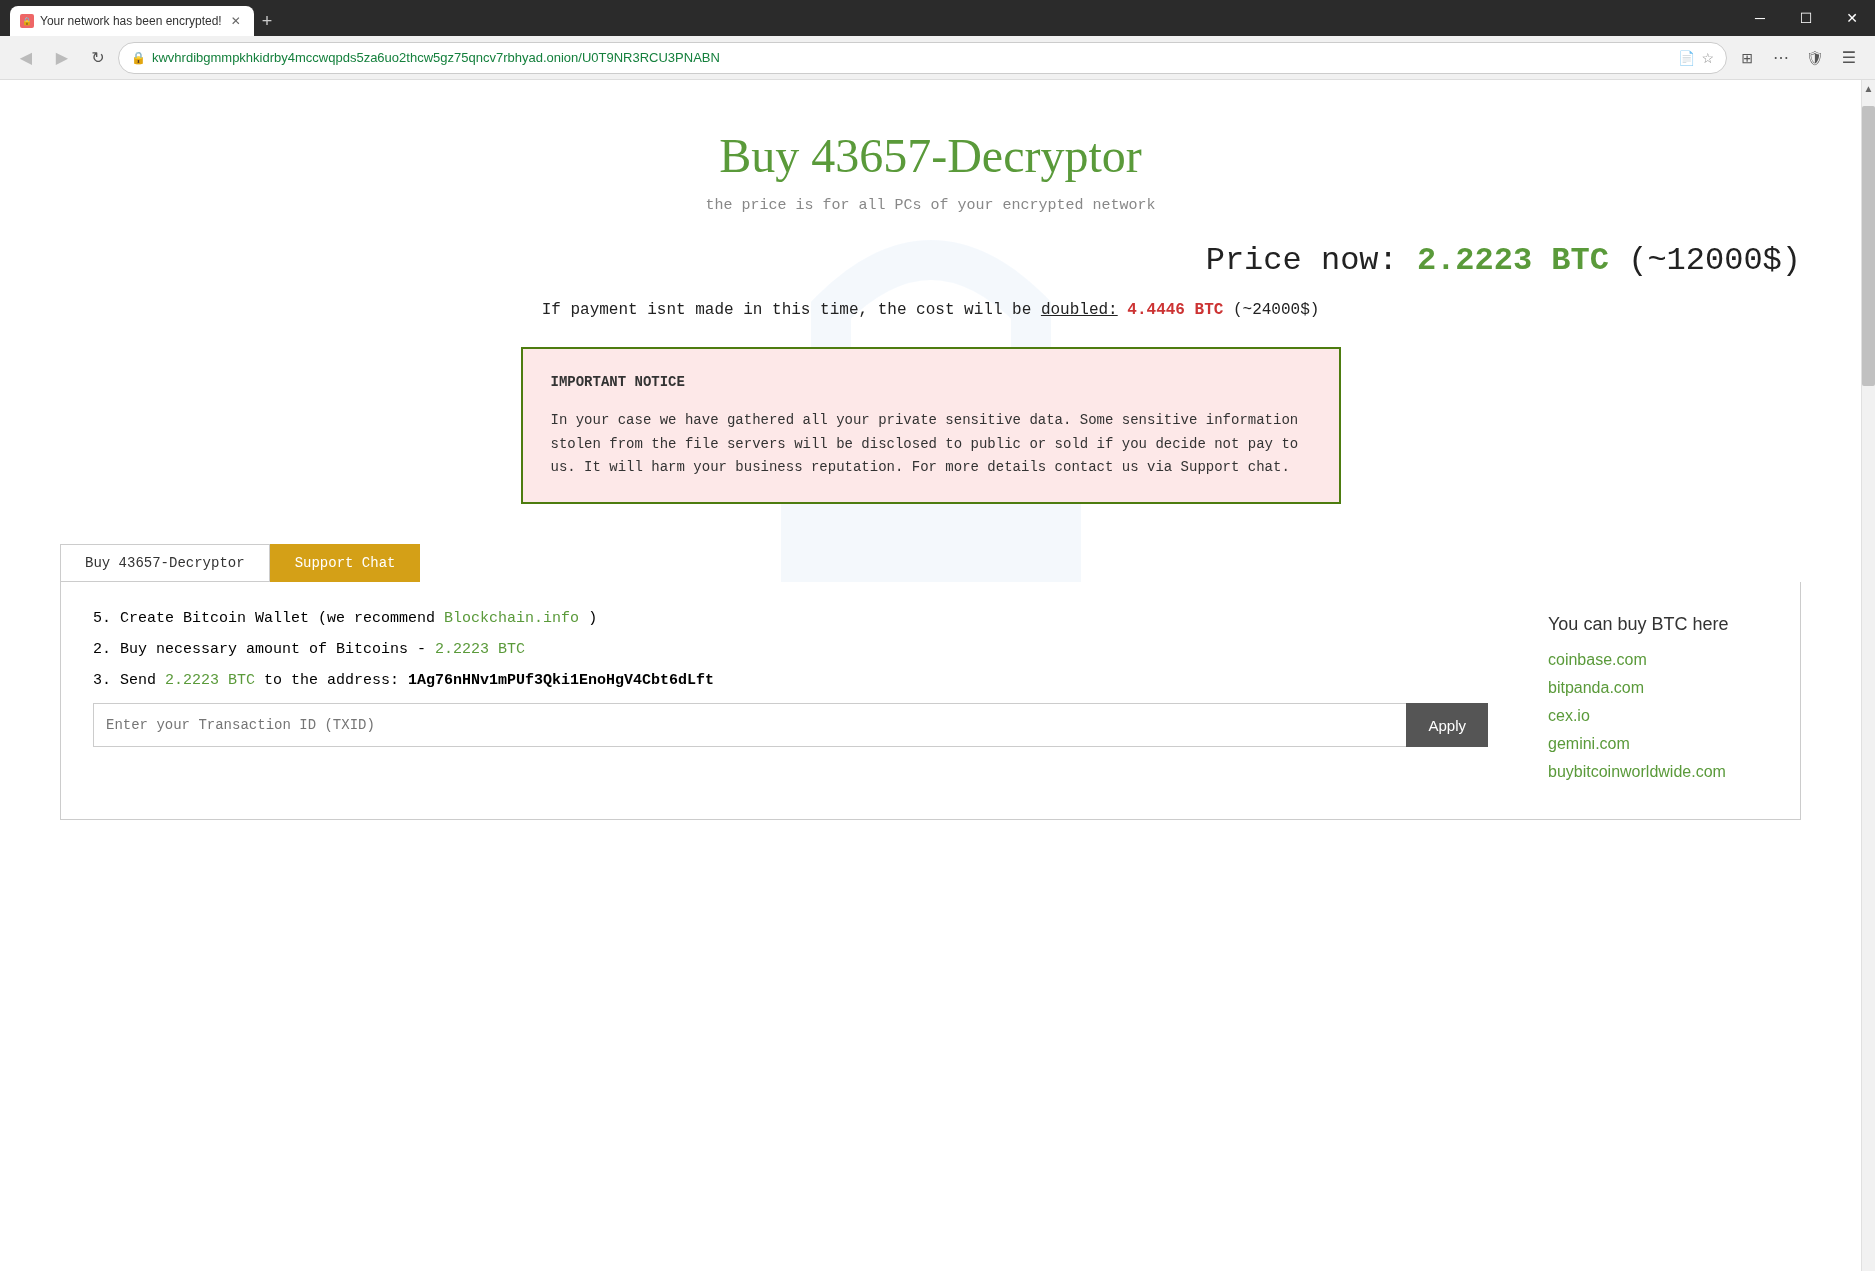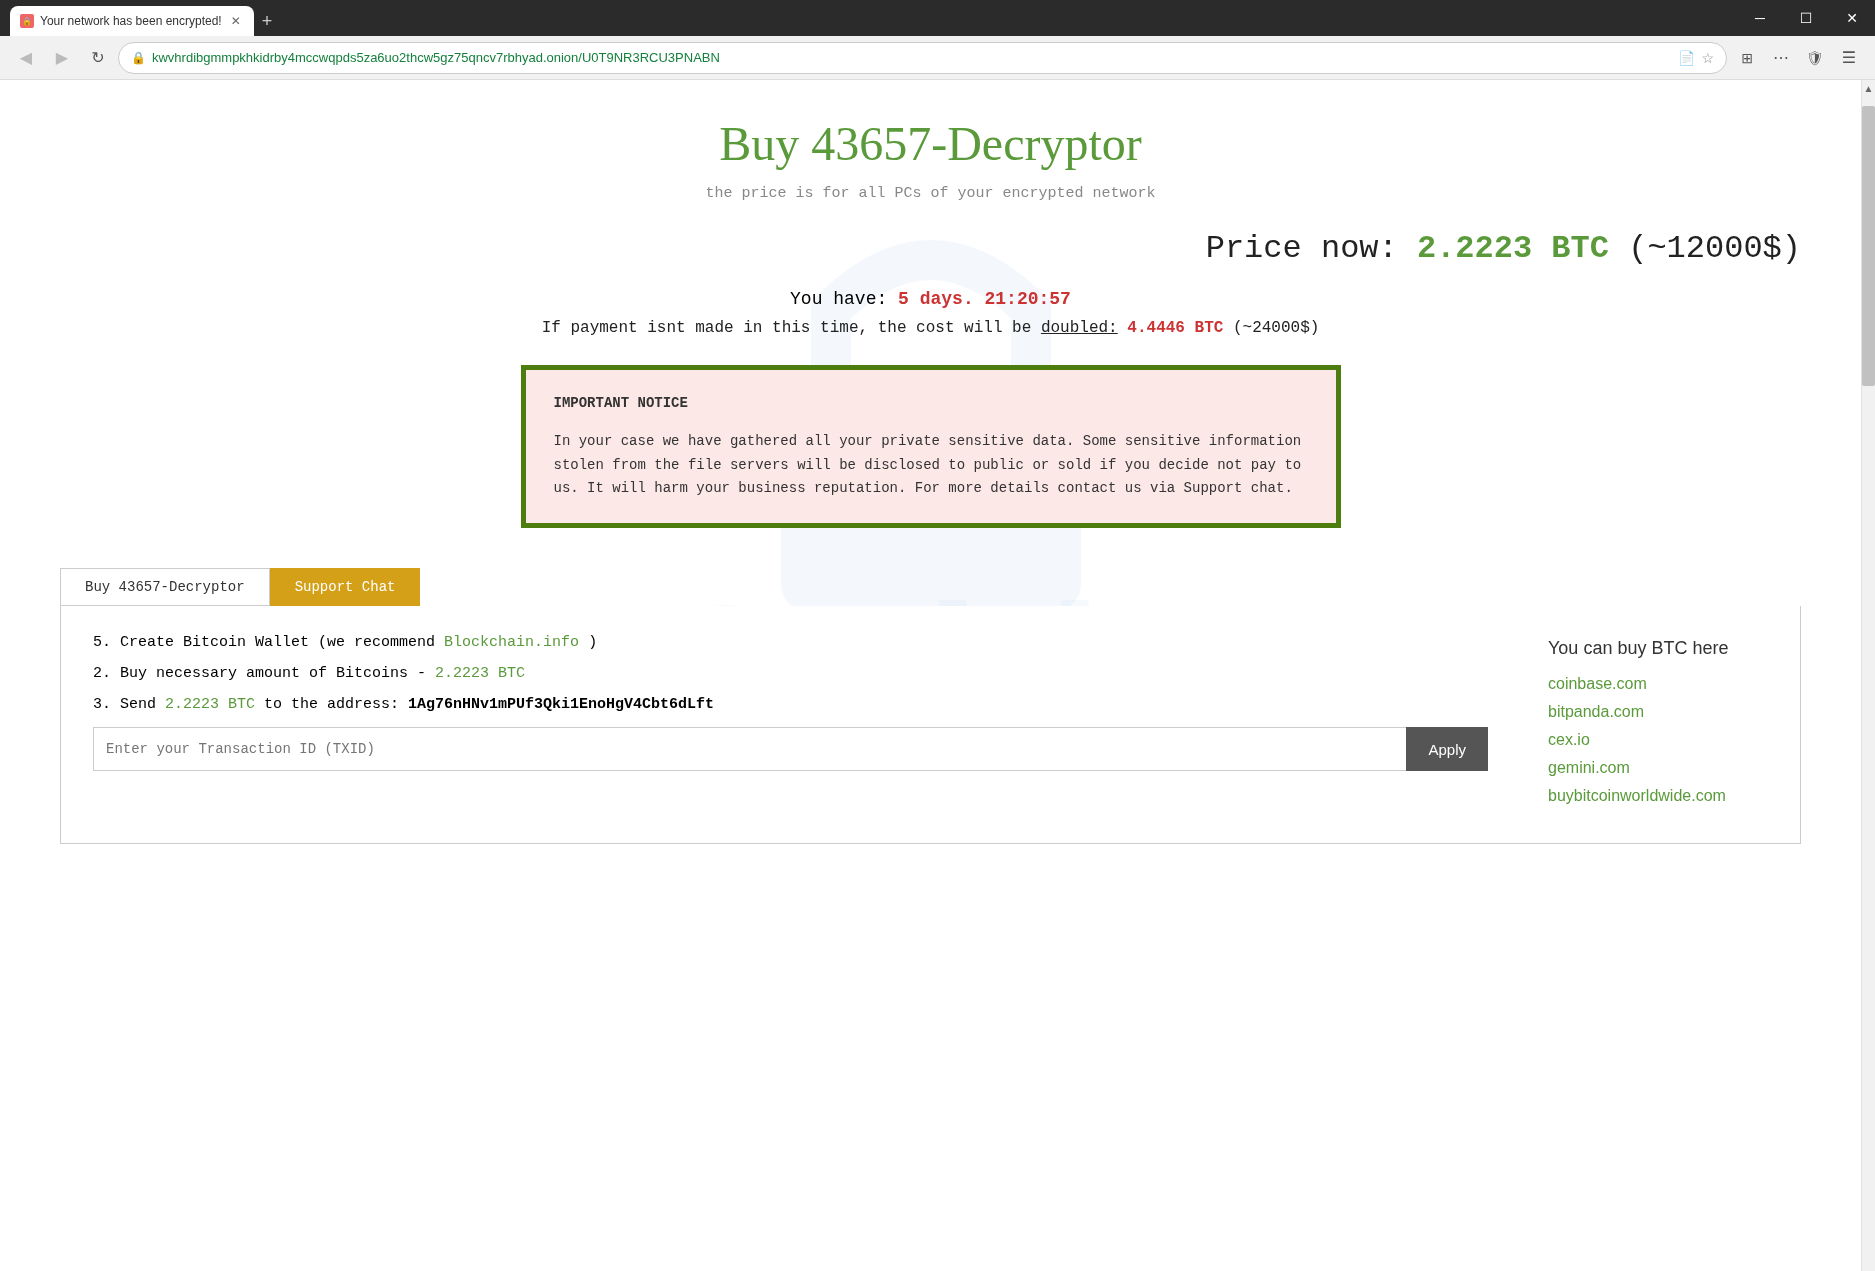--- a/index.html
+++ b/index.html
@@ -57,33 +57,32 @@
 
     <div style="position:absolute;top:80px;left:50%;transform:translateX(-50%);width:500px;height:500px;opacity:0.06;z-index:0;pointer-events:none;">
       <svg viewBox="0 0 100 100" xmlns="http://www.w3.org/2000/svg" fill="#5599dd">
         <rect x="20" y="45" width="60" height="45" rx="5"></rect>
         <path d="M30 45 V30 Q50 10 70 30 V45" fill="none" stroke="#5599dd" stroke-width="8"></path>
         <circle cx="50" cy="65" r="8" fill="#5599dd"></circle>
         <rect x="47" y="65" width="6" height="12" fill="#5599dd"></rect>
       </svg>
     </div>
 
-    <div style="position:relative;z-index:1;padding:36px 60px;">
+    <div style="position:relative;z-index:1;padding:36px 60px;margin-top:12px;">
 
       <h1 style="text-align:center;font-size:48px;color:#5a9a3a;font-weight:normal;margin-bottom:14px;font-family:Georgia,serif;">Buy 43657-Decryptor</h1>
 
       <p style="text-align:center;color:#888;font-size:15px;font-family:'Courier New',monospace;margin-bottom:28px;">the price is for all PCs of your encrypted network</p>
 
       <div style="text-align:right;font-size:32px;font-family:'Courier New',monospace;margin-bottom:22px;color:#222;"><span>Price now: </span><span style="color:#5a9a3a;font-weight:bold;">2.2223 BTC</span><span> (~12000$)</span></div>
 
-      <div style="text-align:center;font-size:18px;font-family:'Courier New',monospace;margin-bottom:10px;"><span>You have: </span><span style="color:#cc3333;font-weight:bold;">5 days. 21:20:57</span></div>
 
       <div style="text-align:center;font-size:16px;font-family:'Courier New',monospace;color:#222;margin-bottom:28px;"><span>If payment isnt made in this time, the cost will be </span><span style="text-decoration:underline;">doubled:</span><span style="color:#cc3333;font-weight:bold;"> 4.4446 BTC</span><span> (~24000$)</span></div>
 
-      <div style="border:5px solid #4d7c0f;background:#fde8e8;padding:22px 28px;max-width:820px;margin:0 auto 40px auto;font-family:'Courier New',monospace;font-size:14px;line-height:1.7;">
+      <div style="border:2px solid #4d7c0f;background:#fde8e8;padding:22px 28px;max-width:820px;margin:0 auto 40px auto;font-family:'Courier New',monospace;font-size:14px;line-height:1.7;">
         <div style="font-weight:bold;margin-bottom:14px;color:#333;">IMPORTANT NOTICE</div>
         <div style="color:#333;">In your case we have gathered all your private sensitive data. Some sensitive information stolen from the file servers will be disclosed to public or sold if you decide not pay to us. It will harm your business reputation. For more details contact us via Support chat.</div>
       </div>
 
       <div style="display:flex;margin-bottom:0;">
         <button style="padding:10px 24px;border:1px solid #ccc;background:#fff;cursor:pointer;font-size:14px;font-family:'Courier New',monospace;color:#333;">Buy 43657-Decryptor</button>
         <button style="padding:10px 24px;border:1px solid #d4a017;background:#d4a017;cursor:pointer;font-size:14px;font-family:'Courier New',monospace;color:#fff;">Support Chat</button>
       </div>
 
       <div style="border:1px solid #ccc;border-top:none;padding:28px 32px;display:flex;gap:60px;background:#fff;">

